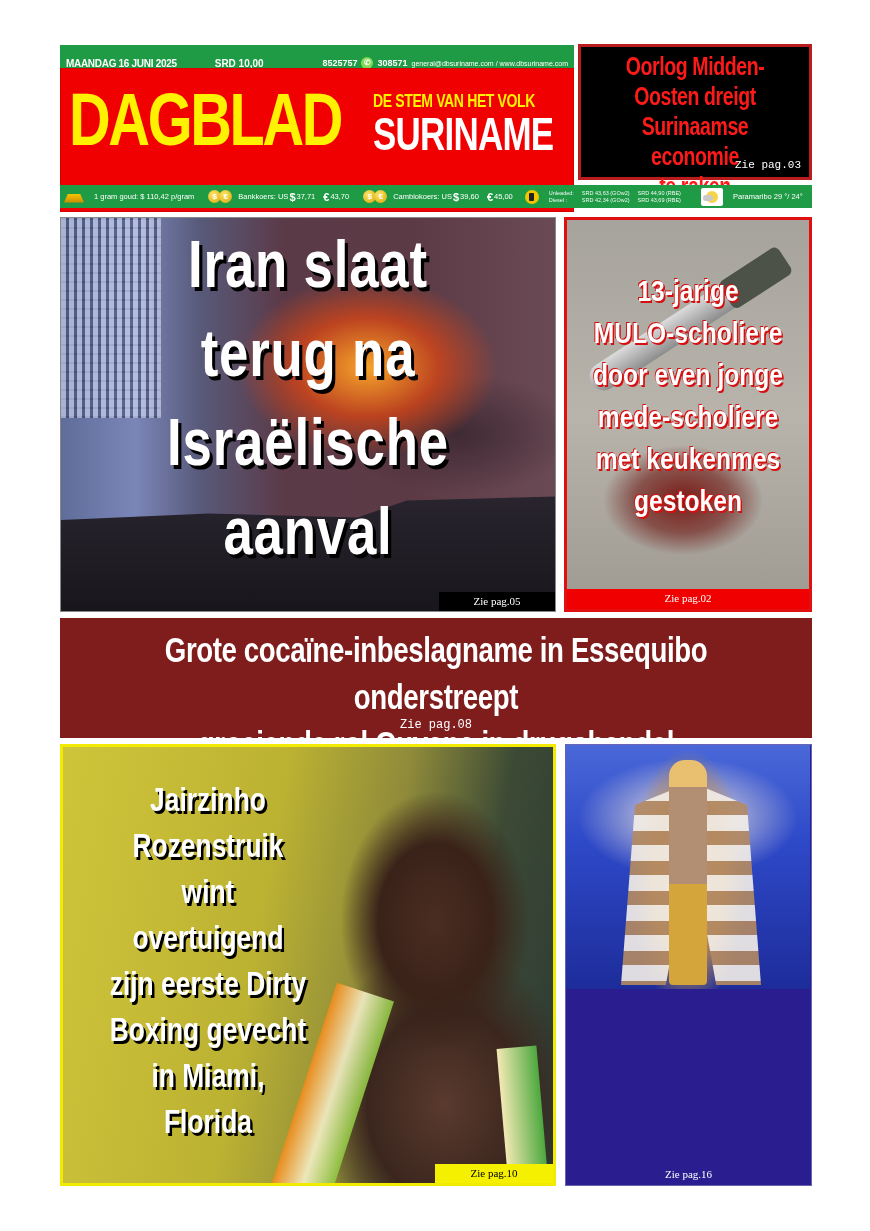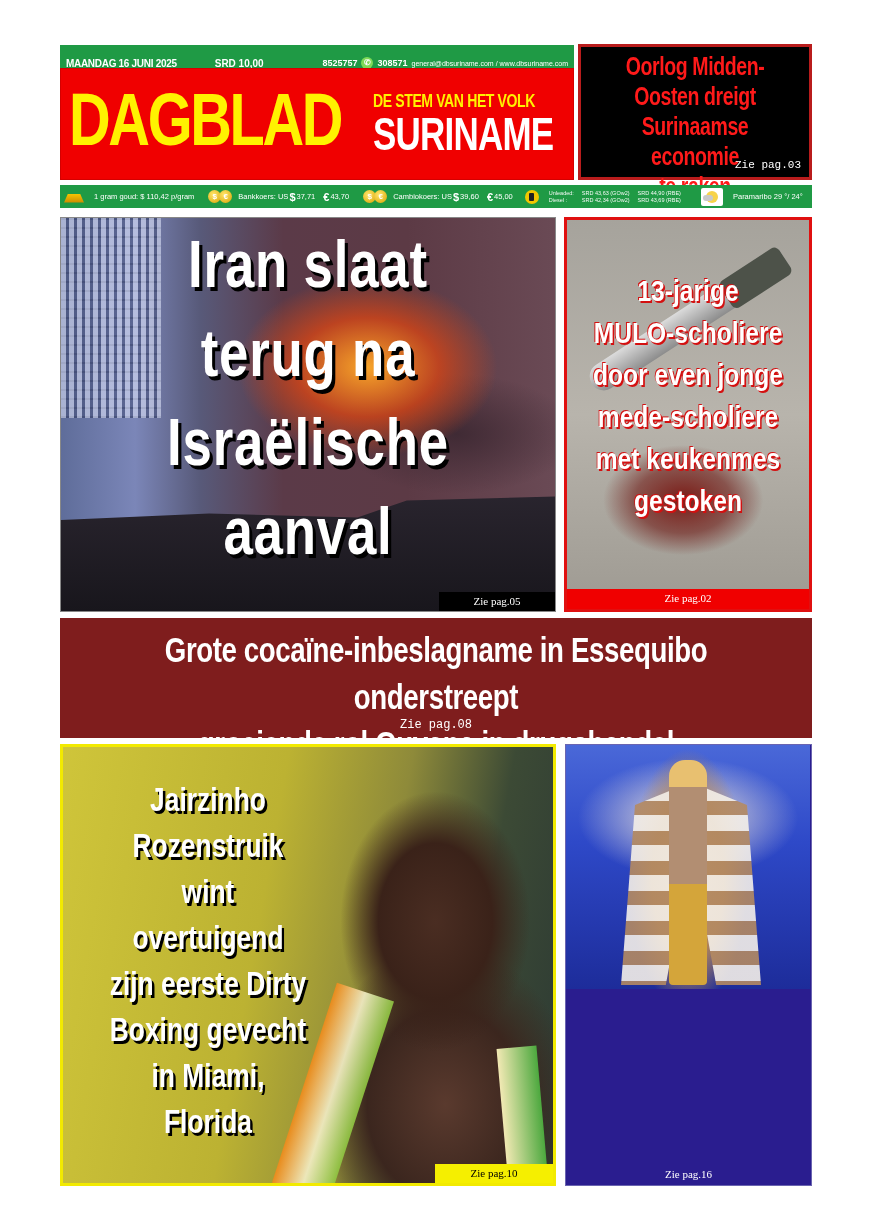--- a/index.html
+++ b/index.html
@@ -18,21 +18,21 @@
   .topstrip .price { margin-left: 38px; font-size: 10px; }
   .topstrip .contact { margin-left: auto; display: flex; align-items: center; gap: 4px; font-size: 9px; }
   .topstrip .phone-icon {
     display: inline-block; width: 12px; height: 12px; border-radius: 50%;
     background: #7ed957; color: #fff; font-size: 8px; line-height: 12px; text-align: center;
   }
   .topstrip .mail { font-size: 7px; font-weight: normal; }
 
   
   .masthead {
-    left: 60px; top: 68px; width: 514px; height: 112px;
+    left: 60px; top: 68px; width: 514px; height: 144px;
     background: #f00000; border: 1px solid #d40000;
   }
   .mast-dagblad {
     left: 8px; top: 14px; font-family: "Liberation Sans", sans-serif; font-weight: bold;
     font-size: 74px; color: #fff200; letter-spacing: -3px;
     transform: scaleX(0.78); transform-origin: left top; line-height: 1;
   }
   .mast-tagline {
     left: 312px; top: 22px; font-weight: bold; font-size: 18px; color: #fff200;
     transform: scaleX(0.78); transform-origin: left top; white-space: nowrap; letter-spacing: -0.5px;

